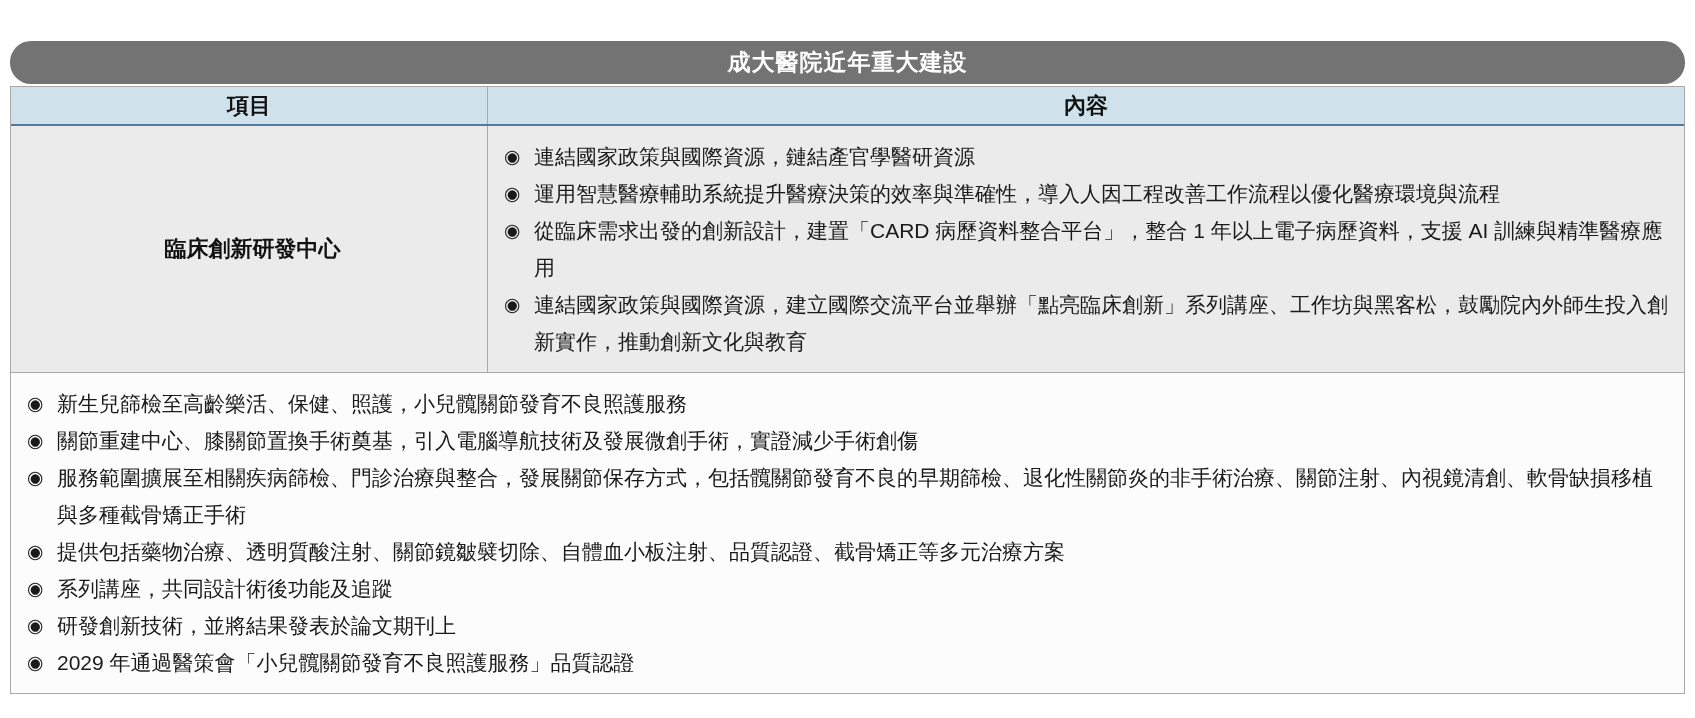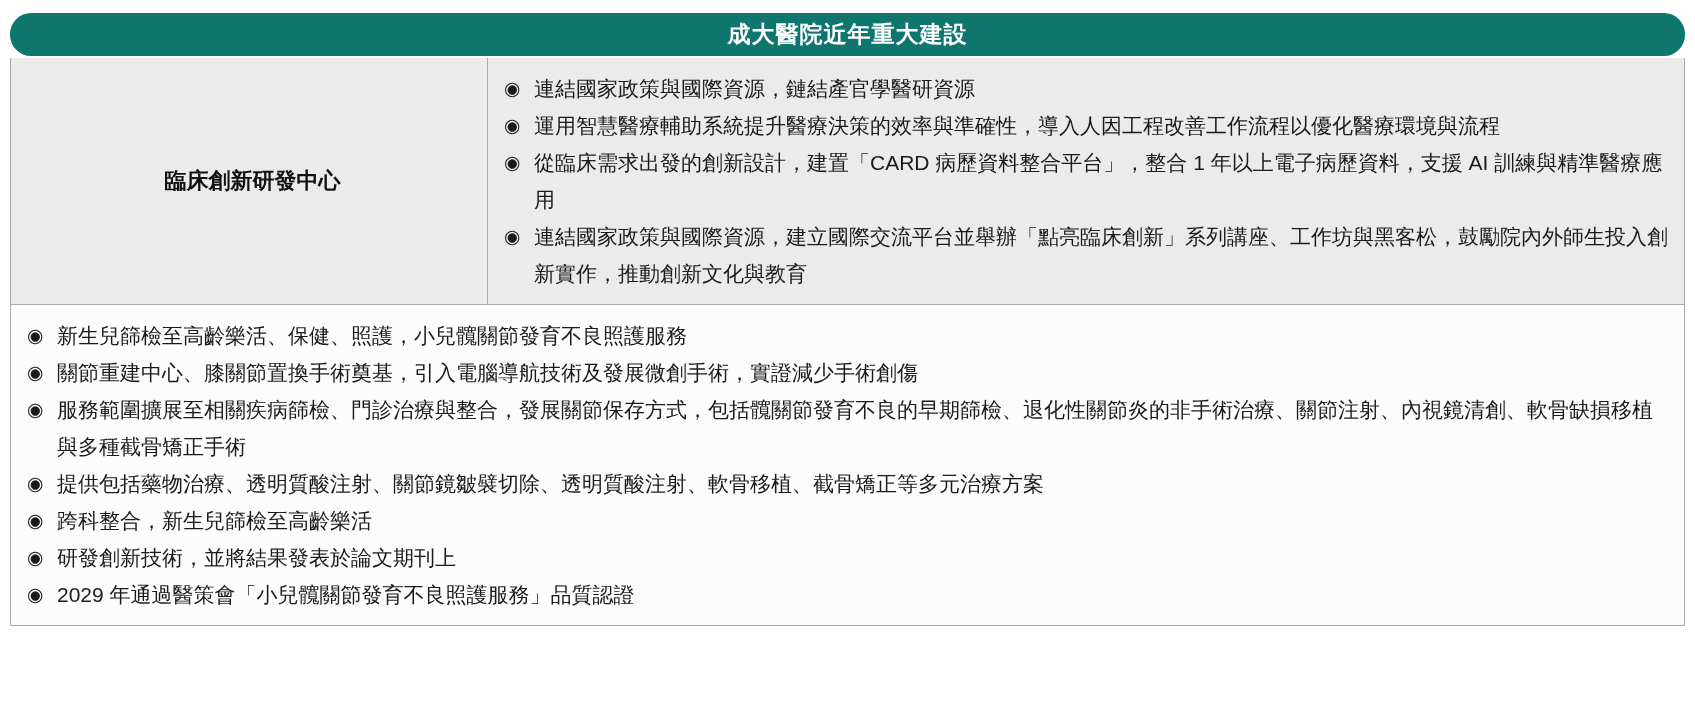--- a/index.html
+++ b/index.html
@@ -6,29 +6,30 @@
   html, body {
     width: 1695px; height: 718px;
     background: #ffffff;
     font-family: "Liberation Sans", "DejaVu Sans", sans-serif;
     color: #1a1a1a;
     overflow: hidden;
   }
   .wrap { padding: 13px 10px 0 10px; }
 
   .title-bar {
-    background: #0f766e;
+    background: #737373;
     border-radius: 21px;
     height: 43px;
     display: flex; align-items: center; justify-content: center;
     color: #ffffff;
     font-size: 23px;
     font-weight: bold;
     letter-spacing: 1px;
     margin-bottom: 2px;
+    margin-top: 28px;
   }
 
   .tbl {
     border: 1px solid #a9a9a9;
     border-top: none;
     width: 100%;
   }
   .hdr-row {
     display: flex;
     background: #CFE2EC;
@@ -73,20 +74,24 @@
 <body>
 
 <div class="wrap">
 
   <div class="title-bar">
     <span>成大醫院近年重大建設</span>
   </div>
 
   <div class="tbl">
 
+    <div class="hdr-row">
+      <div class="hdr-cell col1">項目</div>
+      <div class="hdr-cell col2">內容</div>
+    </div>
 
     <div class="body-row alt">
       <div class="item-cell col1">臨床創新研發中心</div>
       <div class="content-cell col2">
         <div class="bullet">
           <span class="marker">◉</span>
           <span class="btext">連結國家政策與國際資源，鏈結產官學醫研資源</span>
         </div>
         <div class="bullet">
           <span class="marker">◉</span>
@@ -112,25 +117,25 @@
         <div class="bullet">
           <span class="marker">◉</span>
           <span class="btext">關節重建中心、膝關節置換手術奠基，引入電腦導航技術及發展微創手術，實證減少手術創傷</span>
         </div>
         <div class="bullet">
           <span class="marker">◉</span>
           <span class="btext">服務範圍擴展至相關疾病篩檢、門診治療與整合，發展關節保存方式，包括髖關節發育不良的早期篩檢、退化性關節炎的非手術治療、關節注射、內視鏡清創、軟骨缺損移植與多種截骨矯正手術</span>
         </div>
         <div class="bullet">
           <span class="marker">◉</span>
-          <span class="btext">提供包括藥物治療、透明質酸注射、關節鏡皺襞切除、透明質酸注射、軟骨移植、截骨矯正等多元治療方案</span>
+          <span class="btext">提供包括藥物治療、透明質酸注射、關節鏡皺襞切除、自體血小板注射、品質認證、截骨矯正等多元治療方案</span>
         </div>
         <div class="bullet">
           <span class="marker">◉</span>
-          <span class="btext">跨科整合，新生兒篩檢至高齡樂活</span>
+          <span class="btext">系列講座，共同設計術後功能及追蹤</span>
         </div>
         <div class="bullet">
           <span class="marker">◉</span>
           <span class="btext">研發創新技術，並將結果發表於論文期刊上</span>
         </div>
         <div class="bullet">
           <span class="marker">◉</span>
           <span class="btext">2029 年通過醫策會「小兒髖關節發育不良照護服務」品質認證</span>
         </div>
       </div>

